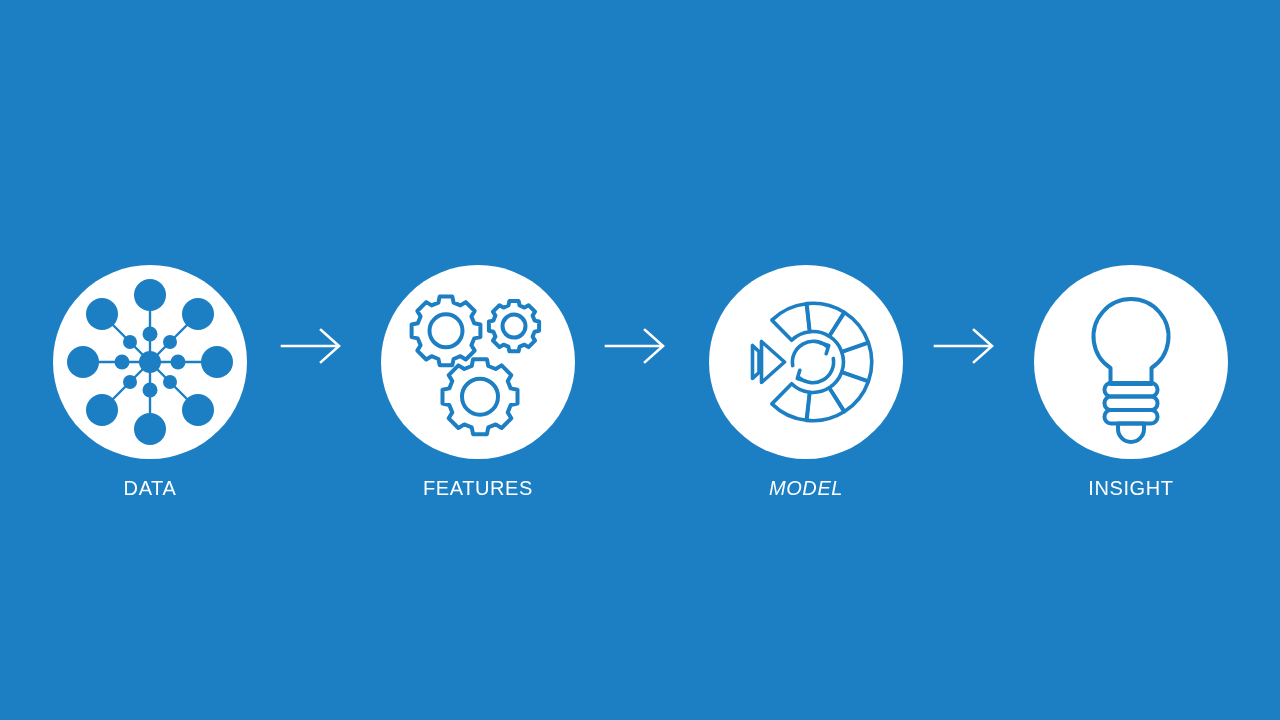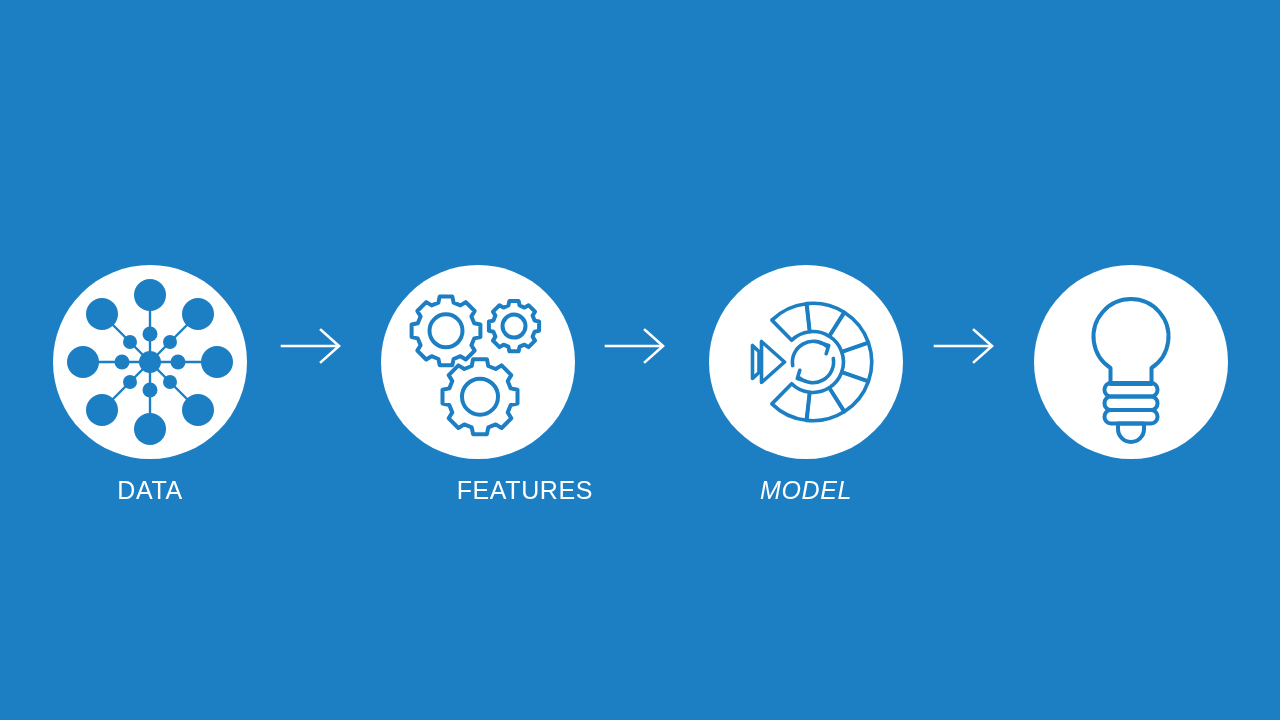--- a/index.html
+++ b/index.html
@@ -45,30 +45,30 @@
   .stage-icon {
     position: absolute;
     left: 0;
     top: 0;
     width: 194px;
     height: 194px;
   }
   .stage-label {
     margin-top: 19px;
     color: #ffffff;
-    font-size: 25px;
+    font-size: 20px;
     font-weight: 300;
     letter-spacing: 0.6px;
     line-height: 1;
     white-space: nowrap;
   }
 
   
   #stage-data     { left: 35px;   top: 265px; }
-  #stage-features { left: 363px;  top: 265px; text-align: right; }
+  #stage-features { left: 363px;  top: 265px; }
   #stage-model    { left: 691px;  top: 265px; font-style: italic; }
   #stage-insight  { left: 1016px; top: 265px; }
 
   
   .connector {
     position: absolute;
     width: 64px;
     height: 40px;
     top: 326px;
   }
@@ -228,16 +228,17 @@
             <path d="M 76.5,119 L 76.5,103 A 37.5,37.5 0 1 1 117.5,103 L 117.5,119 Z"></path>
 
             <rect x="70.5" y="118" width="53" height="13.5" rx="6.5"></rect>
             <rect x="70.5" y="131.5" width="53" height="13.5" rx="6.5"></rect>
             <rect x="70.5" y="145" width="53" height="13.5" rx="6.5"></rect>
 
             <path d="M 84,158.5 L 110,158.5 L 110,164 A 13,13 0 0 1 84,164 Z"></path>
           </g>
         </svg>
       </div>
+      <div class="stage-label">INSIGHT</div>
     </div>
 
   </div>
 </div>
 
 </body></html>

